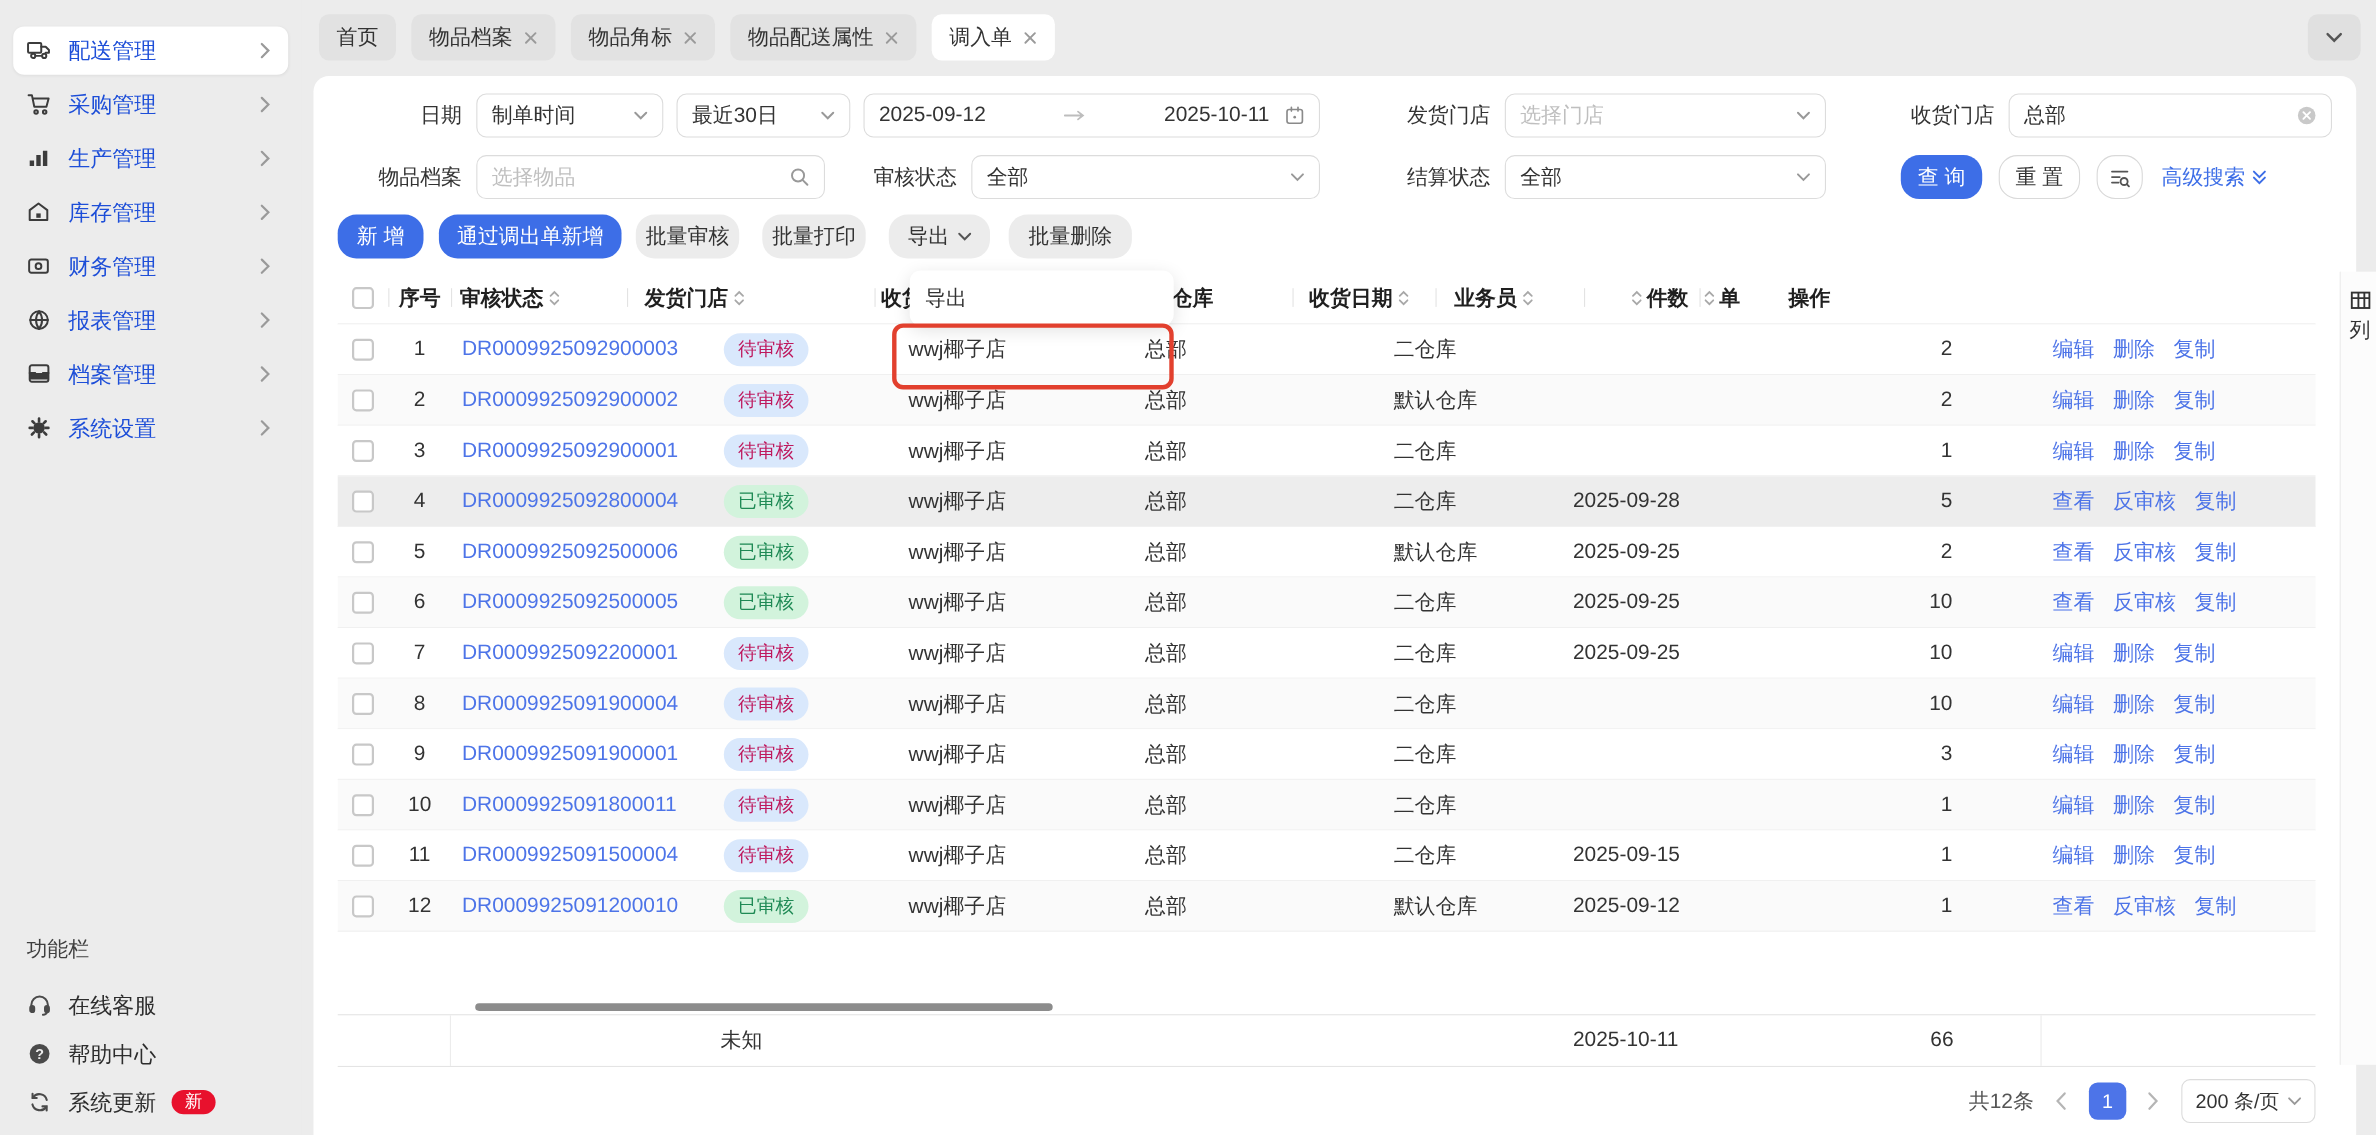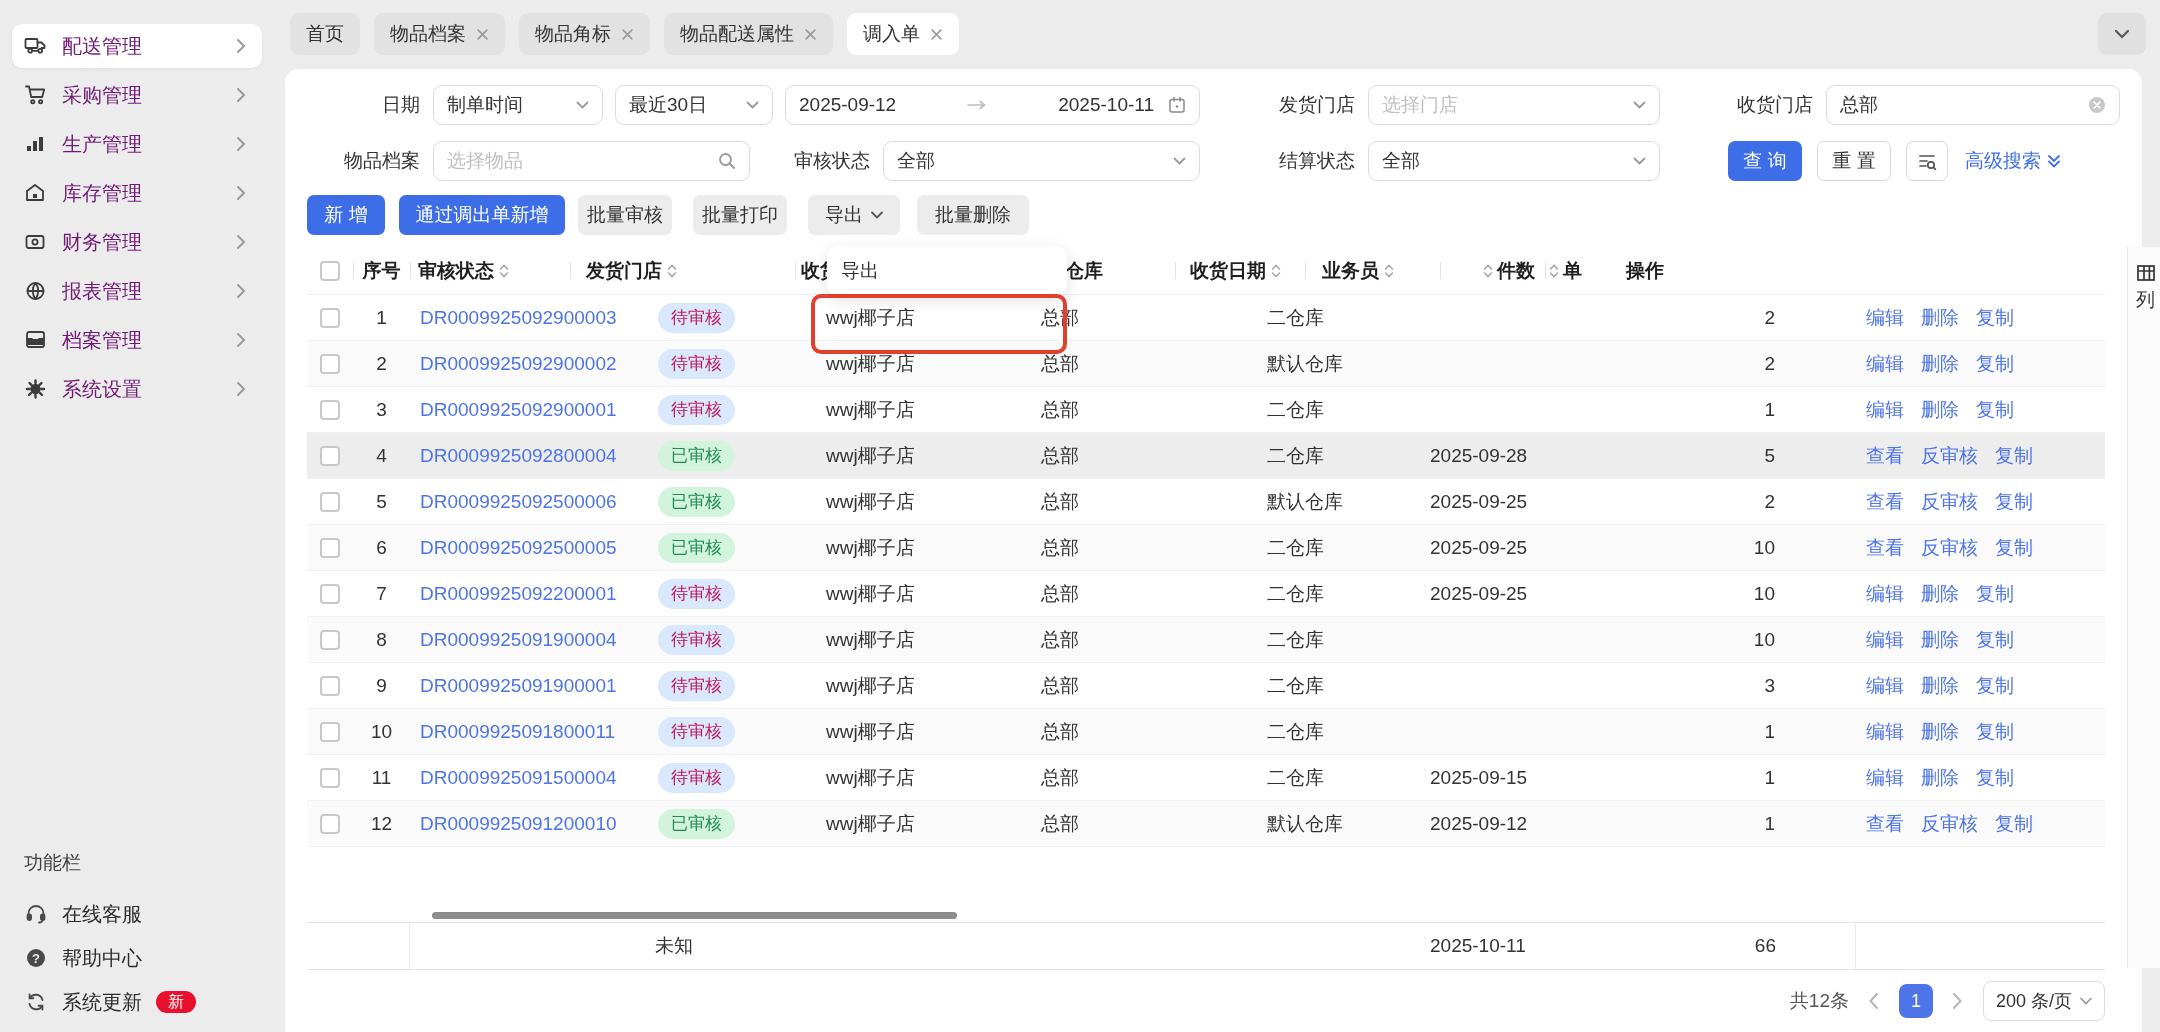--- a/index.html
+++ b/index.html
@@ -10,21 +10,21 @@
     color:#333;-webkit-font-smoothing:antialiased;
   }
   svg{display:block}
   .icon-stroke{stroke:#3c3c3c;fill:none;stroke-width:1.8;stroke-linecap:round;stroke-linejoin:round}
 
   
   .sidebar{position:absolute;left:0;top:0;width:274px;height:1032px;background:#ECECEC;}
   .menu{position:absolute;top:24px;left:0;right:0;}
   .menu-item{
     height:44px;margin:0 12px 5px 12px;border-radius:10px;display:flex;align-items:center;
-    padding:0 14px 0 12px;font-size:20px;color:#701a75;cursor:pointer;box-sizing:border-box;
+    padding:0 14px 0 12px;font-size:20px;color:#1d4ed8;cursor:pointer;box-sizing:border-box;
   }
   .menu-item.active{background:#fff;box-shadow:0 1px 3px rgba(0,0,0,.06);}
   .menu-item .mi{width:24px;height:24px;margin-right:14px;flex:0 0 24px;display:flex;align-items:center;justify-content:center}
   .menu-item .ml{flex:1}
   .menu-item .chev{flex:0 0 12px;}
   .fnbar{position:absolute;left:0;right:0;bottom:0;padding-bottom:8px;}
   .fn-title{font-size:19px;color:#3f3f3f;padding:0 0 16px 24px;}
   .fn-item{height:44px;display:flex;align-items:center;padding-left:24px;font-size:20px;color:#2d2d2d;cursor:pointer}
   .fn-item .mi{width:24px;height:24px;margin-right:14px;display:flex;align-items:center;justify-content:center}
   .badge-new{
@@ -56,21 +56,21 @@
     position:absolute;height:40px;border:1px solid #DCDCDC;border-radius:9px;background:#fff;
     display:flex;align-items:center;padding:0 13px;font-size:19px;color:#333;box-sizing:border-box;cursor:pointer;
   }
   .ctl .grow{flex:1}
   .ph{color:#BFBFBF}
   .chev-dn{margin-left:8px}
   .daterange{cursor:text}
   .daterange .d{flex:0 0 auto}
   .daterange .sep{flex:1;display:flex;justify-content:center}
   .btn{
-    position:absolute;height:40px;border-radius:7px;display:flex;align-items:center;justify-content:center;
+    position:absolute;height:40px;border-radius:17px;display:flex;align-items:center;justify-content:center;
     font-size:19px;cursor:pointer;box-sizing:border-box;white-space:nowrap;padding:0 16px;
   }
   .btn.blue{background:#3D6EE7;color:#fff;}
   .btn.gray{background:#ECECEC;color:#333;}
   .btn.ghost{background:#fff;border:1px solid #D9D9D9;color:#333;}
   .adv-link{
     position:absolute;display:flex;align-items:center;gap:6px;font-size:19px;color:#3D6EE7;cursor:pointer;height:40px;
   }
 
   

